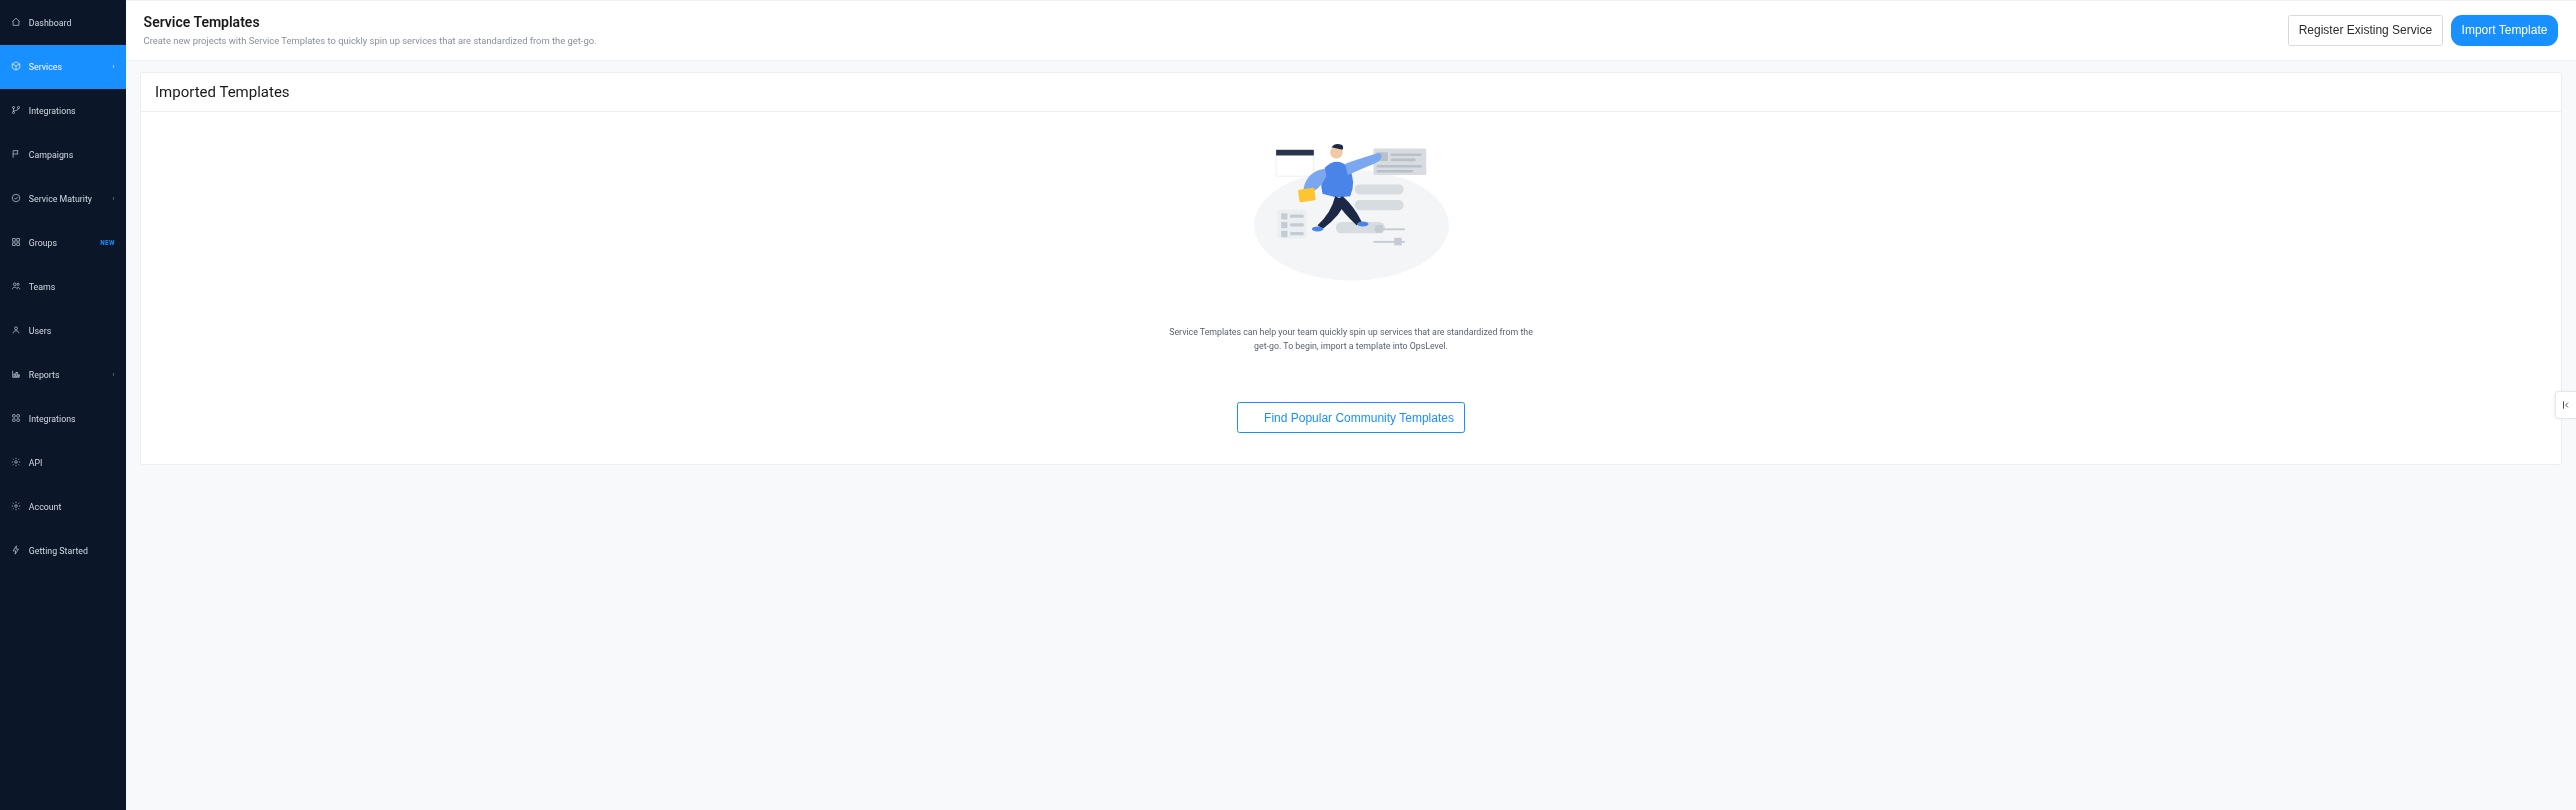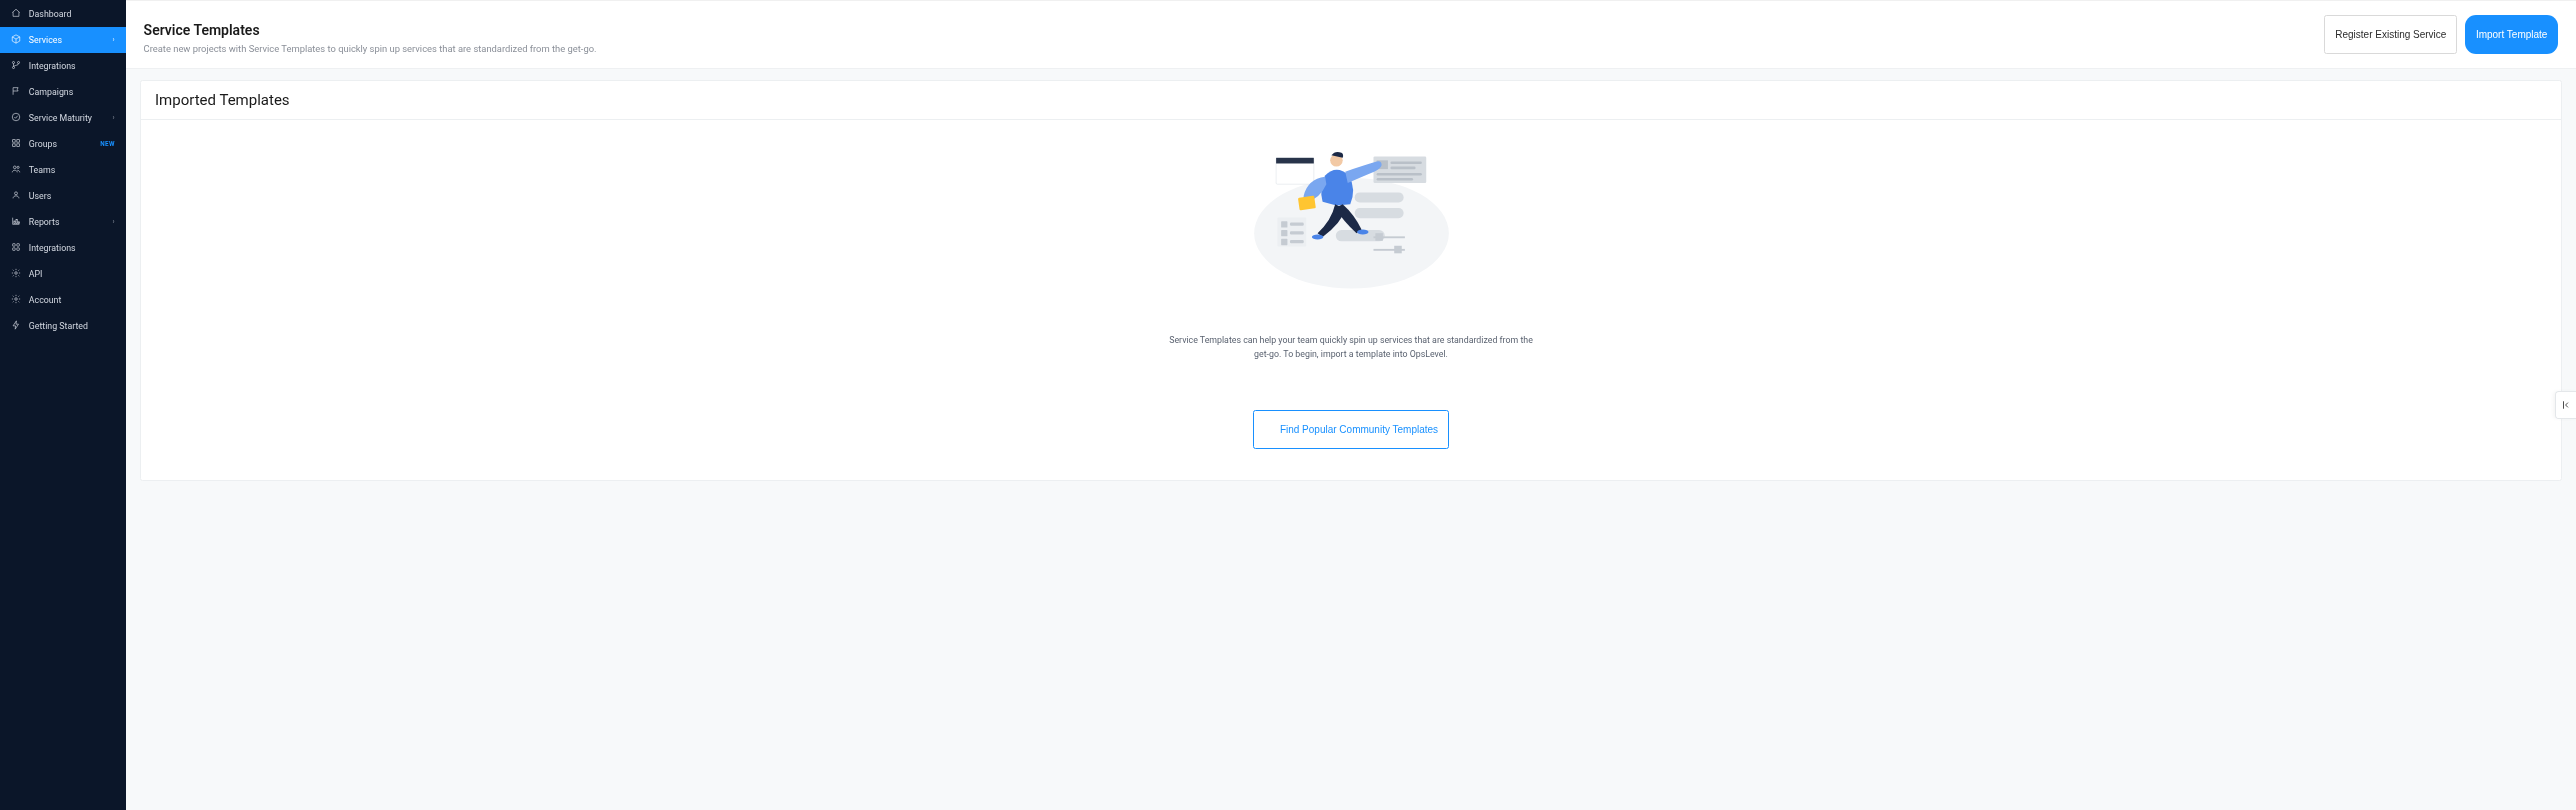--- a/index.html
+++ b/index.html
@@ -19,21 +19,21 @@
     background: #0b1629;
     color: #d4d9e2;
     display: flex;
     flex-direction: column;
     padding-top: 1.3px;
   }
   .nav-item {
     display: flex;
     align-items: center;
     gap: 7.5px;
-    height: 26px;
+    height: 44px;
     padding: 0 11.3px;
     font-size: 8.8px;
     cursor: pointer;
     color: #d4d9e2;
     position: relative;
   }
   .nav-item.active {
     background: #1890ff;
     color: #ffffff;
   }
@@ -75,24 +75,24 @@
     color: #1a1a1a;
     margin-bottom: 5px;
   }
   .page-header .subtitle {
     font-size: 9.4px;
     color: #8a8f98;
     font-weight: 400;
   }
   .page-header .actions { display: flex; gap: 7.5px; margin-top: 2.5px; }
   .btn {
-    height: 39px;
+    height: 31px;
     padding: 0 10px;
     border-radius: 2.5px;
-    font-size: 10px;
+    font-size: 12px;
     cursor: pointer;
     display: inline-flex;
     align-items: center;
     justify-content: center;
     border: 0.6px solid transparent;
   }
   .btn-secondary {
     background: #ffffff;
     border-color: #d9d9d9;
     color: #2b2b2b;

